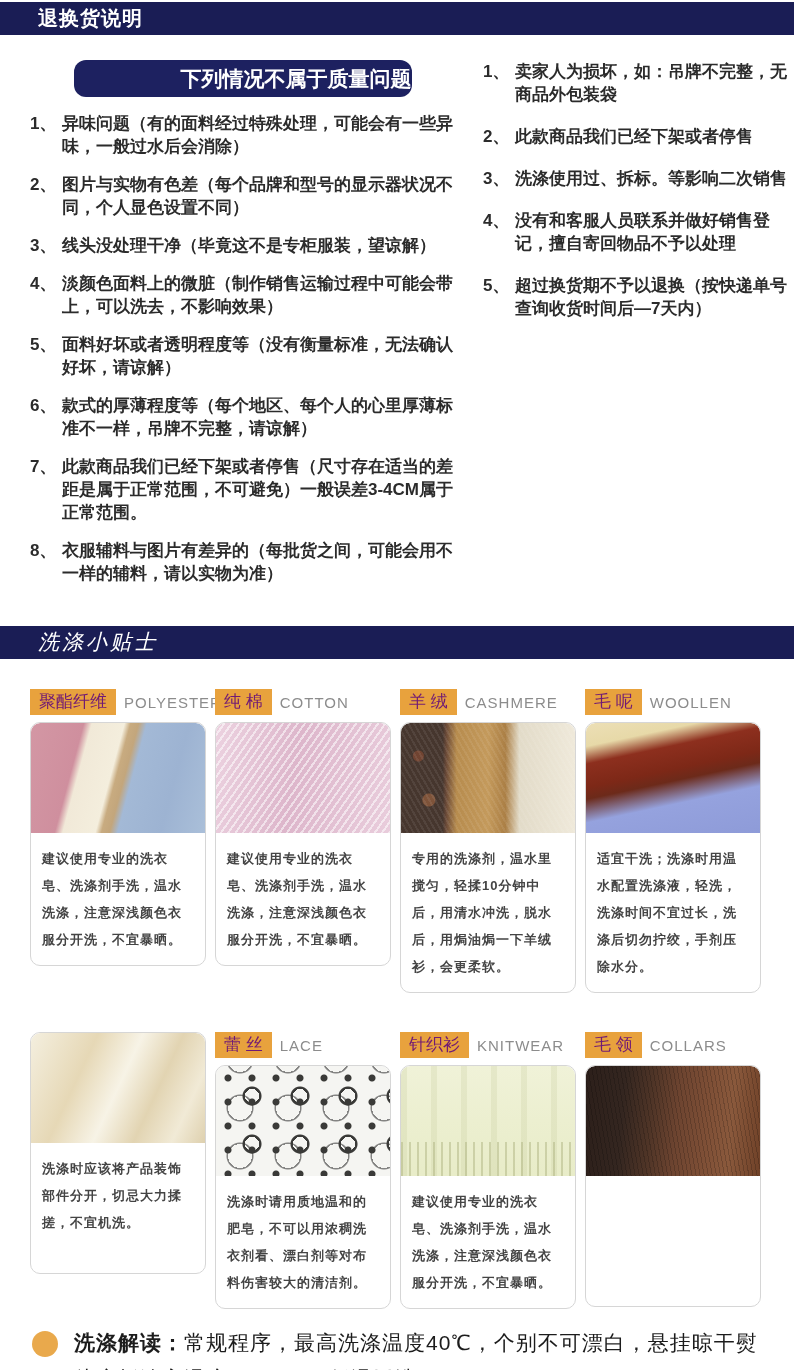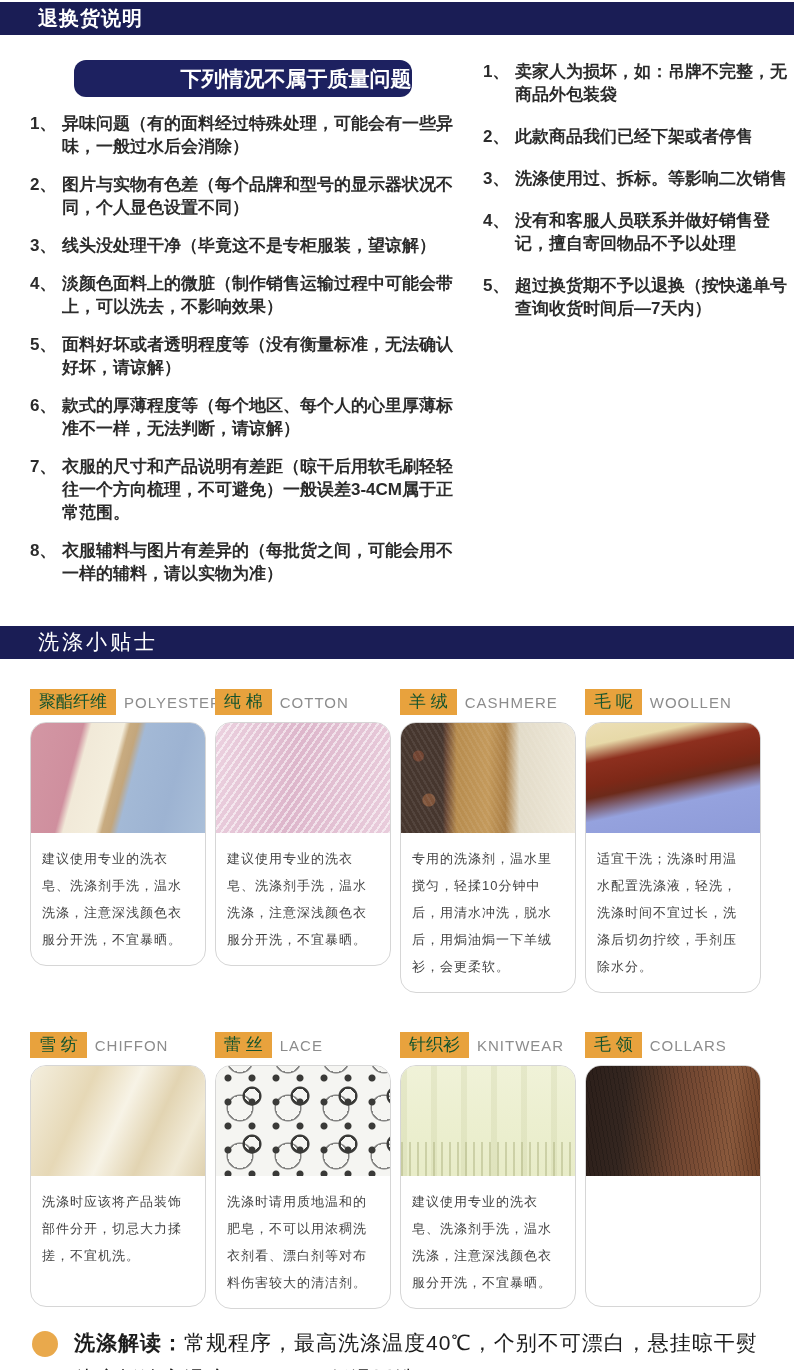--- a/index.html
+++ b/index.html
@@ -2,40 +2,40 @@
 <html><head>
 <meta charset="utf-8">
 <style>
   html,body{margin:0;padding:0;background:#fff;}
   body{width:800px;font-family:"Liberation Sans",sans-serif;color:#333;}
   .page{width:800px;min-height:1370px;background:#fff;overflow:hidden;}
 
   
   .bar{background:#1a1d55;color:#fff;height:33px;line-height:33px;width:794px;box-sizing:border-box;padding-left:38px;}
   .bar-top{margin-top:2px;font-size:20px;font-weight:bold;letter-spacing:1px;}
-  .bar-wash{margin-top:26px;font-size:21px;font-family:"Liberation Serif",serif;letter-spacing:3px;font-weight:400;}
+  .bar-wash{margin-top:26px;font-size:21px;font-family:"Liberation Serif",serif;letter-spacing:3px;font-weight:400;font-style:italic;}
 
   
   .returns{display:flex;padding:25px 10px 0 30px;box-sizing:border-box;}
   .col-left{width:425px;flex:none;}
   .col-right{flex:1;padding-left:28px;box-sizing:border-box;}
   .pill{background:#1d2160;color:#fff;border-radius:12px;font-weight:bold;text-align:right;}
   .pill-left{width:338px;margin:0 auto 15px auto;height:37px;line-height:37px;font-size:21px;}
   .pill-right{width:253px;padding:11px 0;font-size:19px;line-height:26px;margin-bottom:18px;}
   .ritem{display:flex;margin-bottom:15px;font-size:17px;line-height:23px;font-weight:600;color:#2b2b2b;}
   .col-right .ritem{margin-bottom:19px;}
   .ritem .num{flex:none;width:32px;}
   .ritem .txt{flex:1;}
 
   
   .cards{display:grid;grid-template-columns:repeat(4,176px);gap:39px 9px;padding:30px 0 0 30px;}
   .label-row{display:flex;align-items:center;margin-bottom:7px;white-space:nowrap;}
-  .badge{display:inline-block;background:#e8a23d;color:#14532d;font-size:17px;line-height:24px;padding:1px 9px;font-weight:500;}
+  .badge{display:inline-block;background:#e8a23d;color:#701a75;font-size:17px;line-height:24px;padding:1px 9px;font-weight:500;}
   .en{color:#8c8c8c;font-size:15px;margin-left:8px;letter-spacing:1px;}
-  .card{border:1px solid #d6d6d6;border-radius:16px;overflow:hidden;background:#fff;min-height:242px;box-sizing:border-box;}
+  .card{border:1px solid #d6d6d6;border-radius:10px;overflow:hidden;background:#fff;min-height:242px;box-sizing:border-box;font-weight:bold;}
   .img{height:110px;border-radius:9px 9px 0 0;}
   .desc{padding:12px 11px;font-size:13px;line-height:27px;letter-spacing:1px;color:#444;}
 
   
   .img-polyester{background:linear-gradient(105deg,#d397a4 0%,#cf8f9e 26%,#f1e9d8 30%,#f4eedd 46%,#c8ab80 49%,#c3a67c 53%,#a3b9d6 57%,#9db3d2 78%,#aabfd9 100%);}
   .img-cotton{background-color:#e5c3d4;background-image:repeating-linear-gradient(125deg,rgba(255,255,255,.55) 0 2px,transparent 2px 6px),linear-gradient(100deg,#ecd2e0 0%,#ddb6cb 45%,#e9cddc 100%);}
   .img-cashmere{background-image:repeating-linear-gradient(60deg,rgba(255,255,255,.07) 0 2px,transparent 2px 5px),radial-gradient(circle at 10% 30%,rgba(120,70,50,.85) 0 5px,transparent 6px),radial-gradient(circle at 16% 70%,rgba(140,90,60,.8) 0 6px,transparent 7px),linear-gradient(90deg,#46362e 0%,#46362e 24%,#6b4a38 26%,#b78c4e 32%,#c49a5c 50%,#ab7f45 60%,#e2dbc8 68%,#efe9da 100%);}
   .img-woollen{background:linear-gradient(168deg,#ecdfb6 0%,#e7d9a8 16%,#8d2f1e 28%,#7d2817 44%,#6c2a1a 52%,#95a2de 68%,#8e9bd8 100%);}
   .img-chiffon{background:linear-gradient(115deg,#f4efdf 0%,#e6d8b6 30%,#f7f3e6 50%,#e2d4b2 68%,#f1ead6 85%,#ded0ae 100%);}
   .img-lace{background-color:#f5f5f2;background-image:radial-gradient(circle,#3a3a38 3px,transparent 4px),radial-gradient(circle,transparent 7px,#3a3a38 7px,#3a3a38 9px,transparent 10px),radial-gradient(circle,transparent 12px,rgba(40,40,40,.55) 12px,rgba(40,40,40,.55) 13px,transparent 14px);background-size:24px 24px,48px 48px,48px 48px;background-position:0 0,12px 6px,0 18px;}
@@ -78,25 +78,25 @@
       <div class="ritem">
           <span class="num">4、</span>
           <span class="txt">淡颜色面料上的微脏（制作销售运输过程中可能会带上，可以洗去，不影响效果）</span>
         </div>
       <div class="ritem">
           <span class="num">5、</span>
           <span class="txt">面料好坏或者透明程度等（没有衡量标准，无法确认好坏，请谅解）</span>
         </div>
       <div class="ritem">
           <span class="num">6、</span>
-          <span class="txt">款式的厚薄程度等（每个地区、每个人的心里厚薄标准不一样，无法判断，请谅解）</span>
+          <span class="txt">款式的厚薄程度等（每个地区、每个人的心里厚薄标准不一样，吊牌不完整，请谅解）</span>
         </div>
       <div class="ritem">
           <span class="num">7、</span>
-          <span class="txt">衣服的尺寸和产品说明有差距（晾干后用软毛刷轻轻往一个方向梳理，不可避免）一般误差3-4CM属于正常范围。</span>
+          <span class="txt">此款商品我们已经下架或者停售（尺寸存在适当的差距是属于正常范围，不可避免）一般误差3-4CM属于正常范围。</span>
         </div>
       <div class="ritem">
           <span class="num">8、</span>
           <span class="txt">衣服辅料与图片有差异的（每批货之间，可能会用不一样的辅料，请以实物为准）</span>
         </div>
     </div>
 
     <div class="col-right">
       <div class="ritem">
           <span class="num">1、</span>
@@ -166,24 +166,20 @@
         <span class="badge">毛 呢</span>
         <span class="en">WOOLLEN</span>
       </div>
       <div class="card">
         <div class="img img-woollen"></div>
         <div class="desc">适宜干洗；洗涤时用温水配置洗涤液，轻洗，洗涤时间不宜过长，洗涤后切勿拧绞，手剂压除水分。</div>
       </div>
     </div>
 
     <div>
-      <div class="label-row">
-        <span class="badge">雪 纺</span>
-        <span class="en">CHIFFON</span>
-      </div>
       <div class="card">
         <div class="img img-chiffon"></div>
         <div class="desc">洗涤时应该将产品装饰部件分开，切忌大力揉搓，不宜机洗。</div>
       </div>
     </div>
 
     <div>
       <div class="label-row">
         <span class="badge">蕾 丝</span>
         <span class="en">LACE</span>

